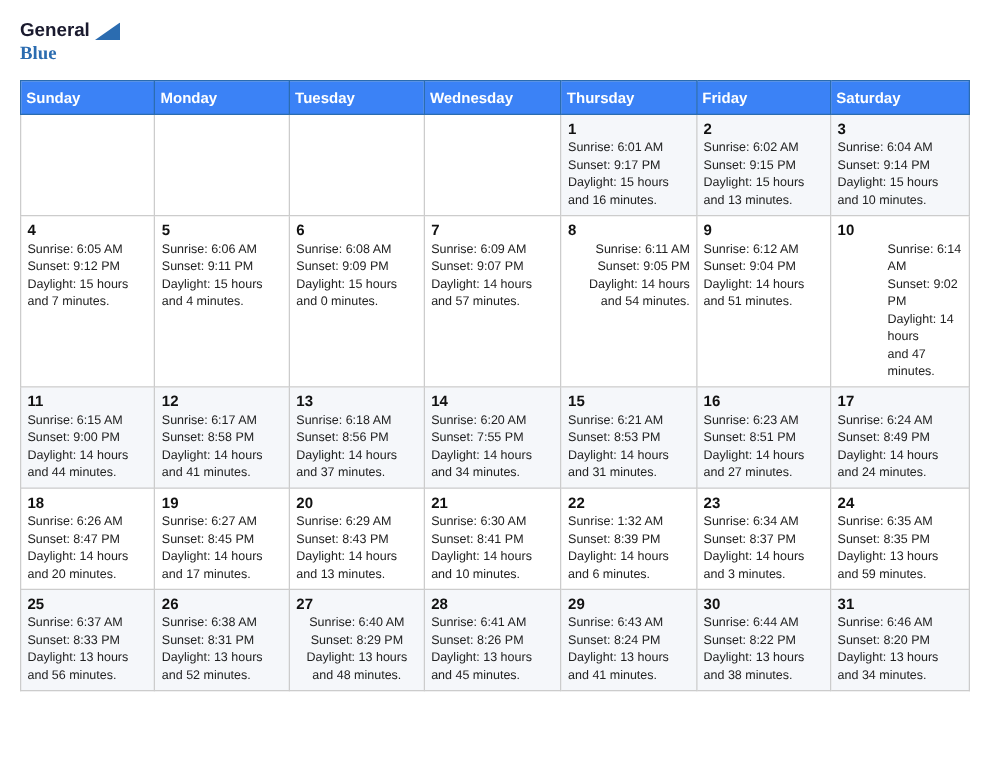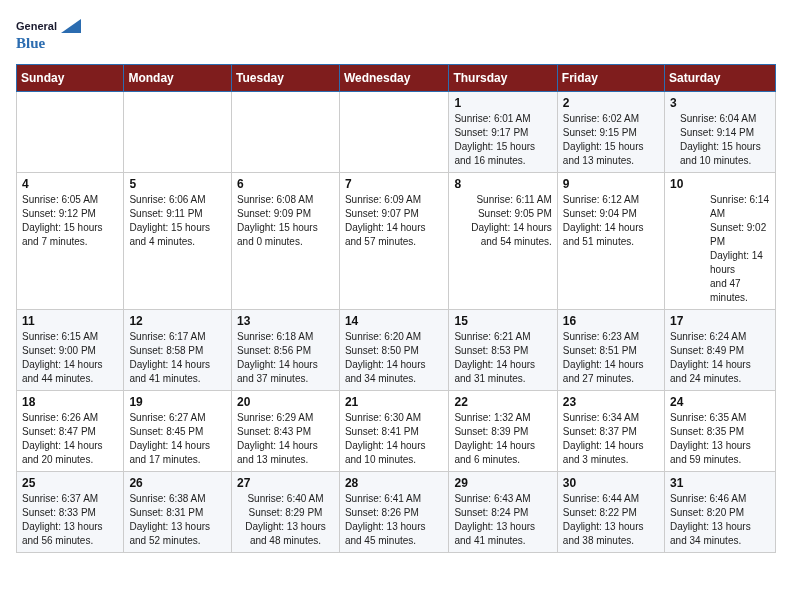--- a/index.html
+++ b/index.html
@@ -33,21 +33,21 @@
     .location {
       font-size: 15px;
       color: #444;
     }
     table {
       width: 100%;
       border-collapse: collapse;
       font-size: 10.5px;
     }
     thead th {
-      background: #7f1d1d;
+      background: #3b82f6;
       color: #fff;
       padding: 6px 4px;
       text-align: left;
       font-size: 12px;
       font-weight: 600;
       border: 1px solid #2b6cb0;
     }
     tbody td {
       border: 1px solid #ccc;
       vertical-align: top;
@@ -73,21 +73,21 @@
     .empty-cell {
       background: #fff !important;
     }
   </style>
 </head>
 <body>
 
 <div class="header">
   <div class="logo">
   <div style="text-align:left;">
-    <span style="font-size:11px;font-weight:bold;color:#1a1a2e;">General</span><span style="font-size:15px;font-weight:bold;color:#1a1a2e;"> </span><svg width="20" height="14" viewBox="0 0 20 14" style="vertical-align:middle;">
+    <span style="font-size:15px;font-weight:bold;color:#1a1a2e;">General</span><span style="font-size:15px;font-weight:bold;color:#1a1a2e;"> </span><svg width="20" height="14" viewBox="0 0 20 14" style="vertical-align:middle;">
           <polygon points="0,14 20,0 20,14" fill="#2b6cb0"></polygon>
         </svg><br>
     <span style="font-size:15px;font-weight:bold;color:#2b6cb0;font-family:Liberation Serif, serif;">Blue</span>
   </div>
 </div>
   <div class="title-block">
     <div class="month-year"></div>
     <div class="location"></div>
   </div>
 </div>
@@ -119,21 +119,21 @@
         </td>
         <td>
           <div class="day-number">2</div>
           <div class="day-info" style="white-space: pre-line;">Sunrise: 6:02 AM
 Sunset: 9:15 PM
 Daylight: 15 hours
 and 13 minutes.</div>
         </td>
         <td>
           <div class="day-number">3</div>
-          <div class="day-info" style="white-space: pre-line; margin-left: 10px;">Sunrise: 6:04 AM
+          <div class="day-info" style="white-space: pre-line;">Sunrise: 6:04 AM
 Sunset: 9:14 PM
 Daylight: 15 hours
 and 10 minutes.</div>
         </td>
       </tr>
       <tr>
         <td>
           <div class="day-number">4</div>
           <div class="day-info" style="white-space: pre-line;">Sunrise: 6:05 AM
 Sunset: 9:12 PM
@@ -201,21 +201,21 @@
         <td>
           <div class="day-number">13</div>
           <div class="day-info" style="white-space: pre-line;">Sunrise: 6:18 AM
 Sunset: 8:56 PM
 Daylight: 14 hours
 and 37 minutes.</div>
         </td>
         <td>
           <div class="day-number">14</div>
           <div class="day-info" style="white-space: pre-line;">Sunrise: 6:20 AM
-Sunset: 8:50 PM
+Sunset: 7:55 PM
 Daylight: 14 hours
 and 34 minutes.</div>
         </td>
         <td>
           <div class="day-number">15</div>
           <div class="day-info" style="white-space: pre-line;">Sunrise: 6:21 AM
 Sunset: 8:53 PM
 Daylight: 14 hours
 and 31 minutes.</div>
         </td>

